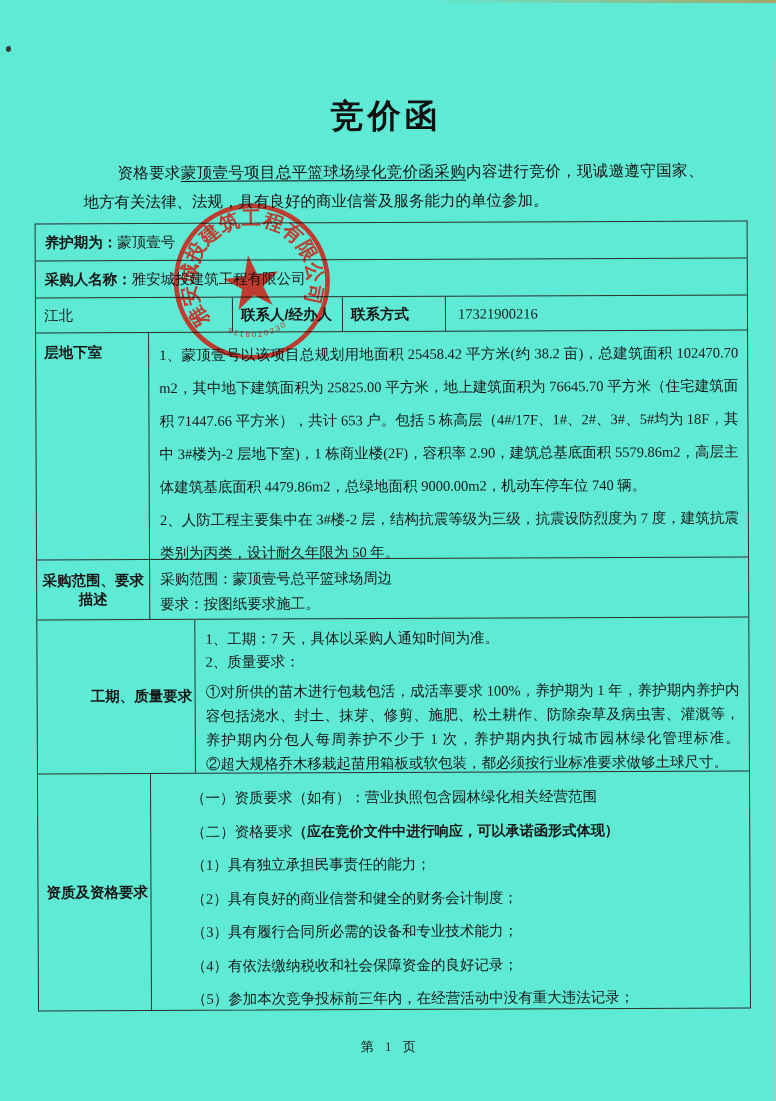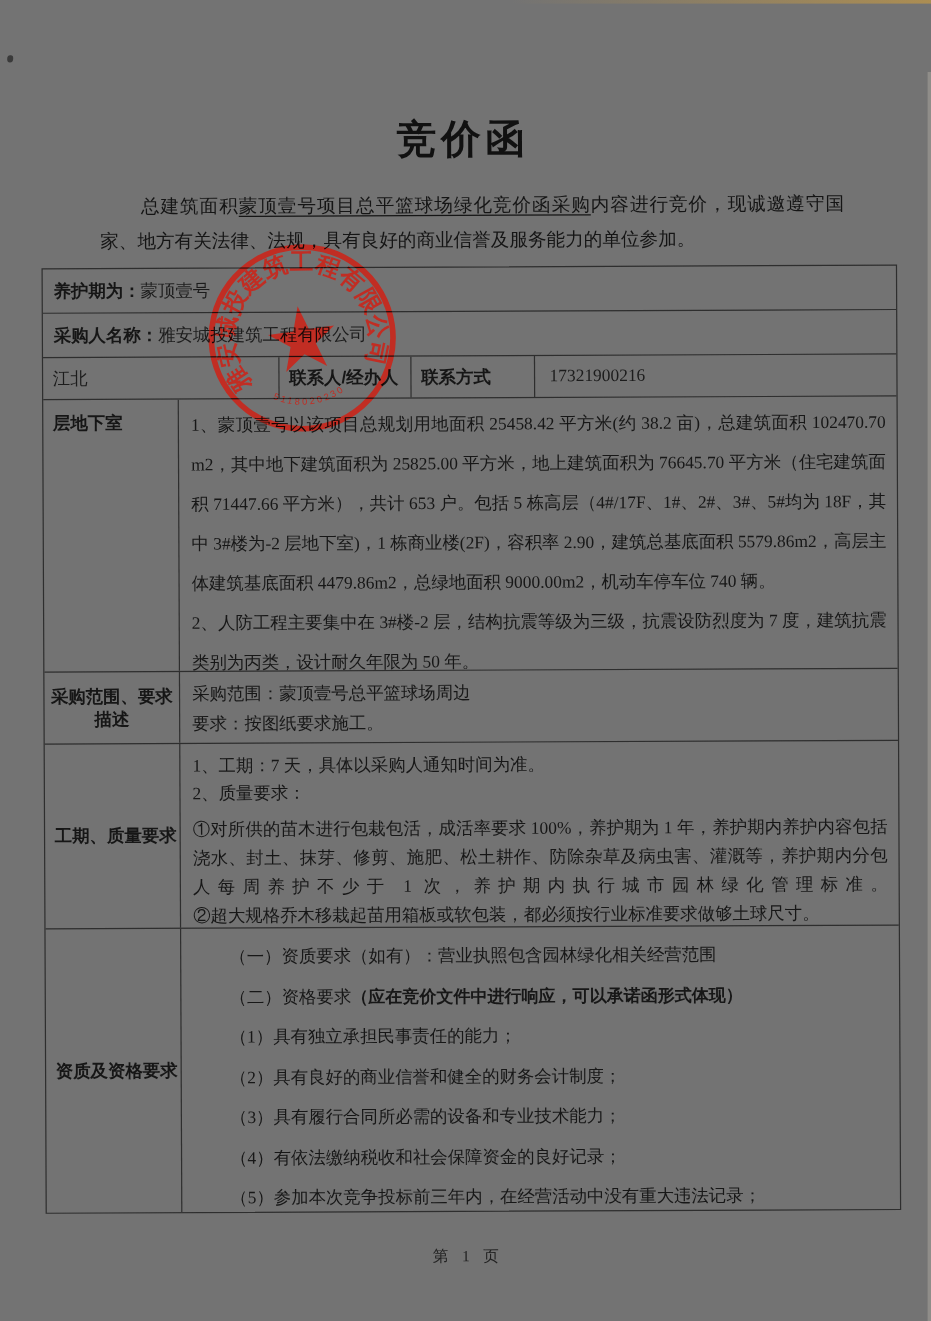--- a/index.html
+++ b/index.html
@@ -1,17 +1,17 @@
 <!DOCTYPE html>
 <html><head>
 <meta charset="utf-8">
 <style>
   html,body{margin:0;padding:0;background:#e8e8e8;}
   .sheet{
-    position:relative;width:776px;height:1101px;background:#737373;
+    position:relative;width:776px;height:1101px;background:#5eead4;
     overflow:hidden;font-family:"Liberation Serif","DejaVu Serif",serif;color:#1c1c1c;
     margin:0 auto;
   }
   .content{position:absolute;inset:0;transform:rotate(-0.25deg);}
   
   .edge-top{position:absolute;top:0;right:0;width:350px;height:3px;
     background:linear-gradient(to right,rgba(201,166,98,0),rgba(186,148,74,0.8));}
   .edge-right{position:absolute;top:60px;right:0;width:3px;height:1041px;background:rgba(196,190,178,0.35);}
   .speck{position:absolute;left:6px;top:46px;width:5px;height:6px;background:#3a3a3a;border-radius:50% 40% 55% 45%;}
   
@@ -51,21 +51,21 @@
 
 <div class="sheet">
   <div class="edge-top"></div>
   <div class="edge-right"></div>
   <div class="speck"></div>
 
   <div class="content">
 
     <div class="doc-title">竞价函</div>
 
-    <div class="intro"><span>总建筑面积</span><span class="ul">蒙顶壹号项目总平篮球场绿化竞价函采购</span><span>内容进行竞价，现诚邀遵守国家、地方有关法律、法规，具有良好的商业信誉及服务能力的单位参加。</span></div>
+    <div class="intro"><span>资格要求</span><span class="ul">蒙顶壹号项目总平篮球场绿化竞价函采购</span><span>内容进行竞价，现诚邀遵守国家、地方有关法律、法规，具有良好的商业信誉及服务能力的单位参加。</span></div>
 
     <div class="tbl">
 
       <div class="row inline-row" style="height:37px;">
         <span class="lab">养护期为：</span>
         <span class="val">蒙顶壹号</span>
       </div>
 
       <div class="row inline-row" style="height:37px;">
         <span class="lab">采购人名称：</span>
@@ -92,21 +92,21 @@
           <span>采购范围、要求</span>
           <span>描述</span>
         </div>
         <div class="cell body-txt" style="flex:1;padding:7px 9px 0 10px;">
           <div style="line-height:25px;">采购范围：蒙顶壹号总平篮球场周边</div>
           <div style="line-height:25px;">要求：按图纸要求施工。</div>
         </div>
       </div>
 
       <div class="row" style="height:154px;">
-        <div class="cell bR labcell lab" style="width:113px;">工期、质量要求</div>
+        <div class="cell bR labcell lab" style="width:113px;margin-left:45px;">工期、质量要求</div>
         <div class="cell body-txt" style="flex:1;padding:8px 9px 0 10px;">
           <div class="sched-l">1、工期：7 天，具体以采购人通知时间为准。</div>
           <div class="sched-l">2、质量要求：</div>
           <div class="sched-p1">①对所供的苗木进行包栽包活，成活率要求 100%，养护期为 1 年，养护期内养护内容包括浇水、封土、抹芽、修剪、施肥、松土耕作、防除杂草及病虫害、灌溉等，养护期内分包人每周养护不少于 1 次，养护期内执行城市园林绿化管理标准。</div>
           <div class="sched-p2">②超大规格乔木移栽起苗用箱板或软包装，都必须按行业标准要求做够土球尺寸。</div>
         </div>
       </div>
 
       <div class="row" style="height:236px;">
         <div class="cell bR labcell lab" style="width:113px;">资质及资格要求</div>

